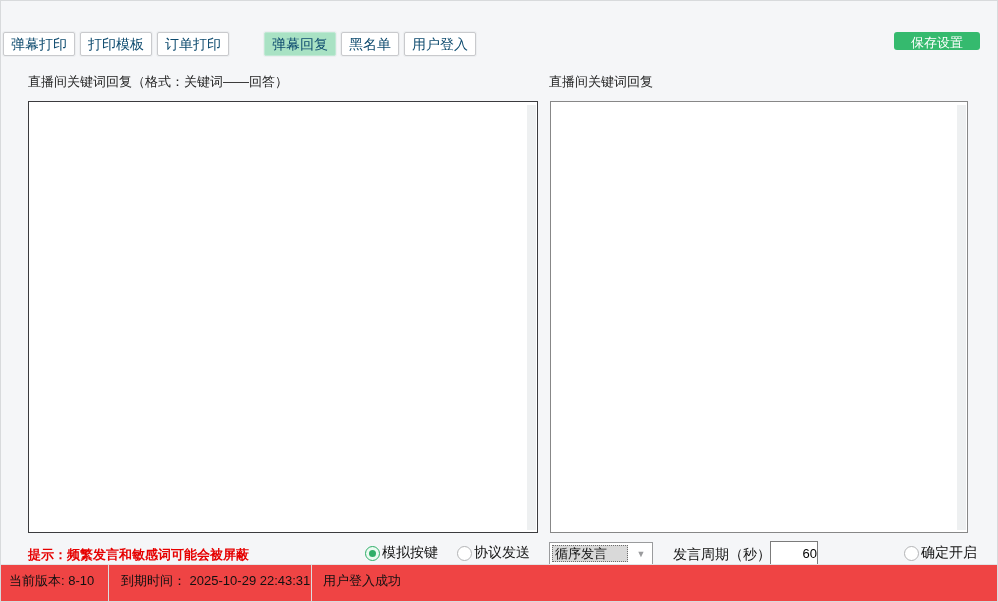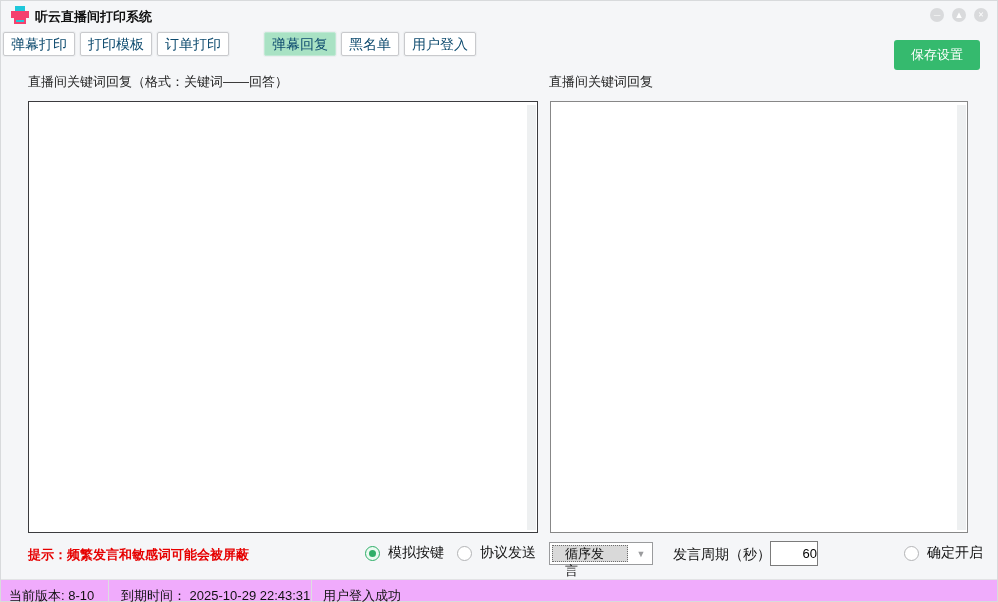--- a/index.html
+++ b/index.html
@@ -35,23 +35,23 @@
 
   
   .tabbar { position:absolute; left:2px; top:31px; display:flex; gap:5px; }
   .tab {
     background:#ffffff; border:1px solid #c9cacd; border-radius:2px;
     font-size:14px; color:#0c4a6e; padding:3px 7px; line-height:16px; cursor:pointer;
     box-shadow:0 0 0 1px #eceef0;
   }
   .tab.active { background:#a9e2c4; border-color:#c0e9d4;margin-left:30px; }
   .save-btn {
-    position:absolute; right:17px; top:31px; height:30px;
+    position:absolute; right:17px; top:31px; height:18px;
     background:#35ba6e; color:#fff; border:none; border-radius:3px;
-    font-size:13px; padding:0 17px; line-height:22px; cursor:pointer;margin-top:8px;
+    font-size:13px; padding:0 17px; line-height:22px; cursor:pointer;
   }
 
   
   .panel-header { position:absolute; top:72px; font-size:13px; color:#222; }
   .panel-header.left  { left:27px; }
   .panel-header.right { left:548px; }
 
   
   .panel { position:absolute; top:100px; height:432px; background:#fff; }
   .panel textarea {
@@ -63,89 +63,69 @@
   .panel.right { left:549px; width:418px; border:1px solid #878787; }
   .scroll-track {
     position:absolute; right:1px; top:3px; bottom:2px; width:9px;
     background:#eef0f1; pointer-events:none;
   }
 
   
   .bottom-row { position:absolute; left:0; top:533px; width:100%; height:49px; }
   .hint { position:absolute; left:27px; top:12px; font-size:13px; font-weight:bold; color:#e60000; }
 
-  .radio-group { position:absolute; display:flex; align-items:center; gap:8px; cursor:pointer; }
+  .radio-group { position:absolute; display:flex; align-items:center; gap:2px; cursor:pointer; }
   .radio-circle {
     width:15px; height:15px; border-radius:50%;
     border:1px solid #b3b4b6; background:#fff; position:relative; flex:0 0 auto;
   }
   .radio-group.on .radio-circle { border-color:#2fae68; background:#eafaf1; }
   .radio-group.on .radio-circle::after {
     content:""; position:absolute; left:3px; top:3px; width:7px; height:7px;
     border-radius:50%; background:#2fae68;
   }
   .radio-label { font-size:14px; color:#111; }
   .radio-sim     { left:364px; top:10px; }
   .radio-proto   { left:456px; top:10px; }
   .radio-confirm { left:903px; top:10px; }
 
   .dropdown {
     position:absolute; left:548px; top:8px; width:104px; height:23px;
     background:#fff; border:1px solid #9a9b9d; display:flex; align-items:center; cursor:pointer;
   }
   .dd-text {
-    margin:2px; padding:0 13px; height:17px; line-height:17px; flex:1;
+    margin:2px; padding:0 3px; height:17px; line-height:17px; flex:1;
     background:#d9d9d9; outline:1px dotted #6d6d6d; outline-offset:-1px;
     font-size:13px; color:#111;
   }
   .dd-arrow { width:22px; text-align:center; color:#9a9b9d; font-size:9px; }
 
   .period-label { position:absolute; left:672px; top:12px; font-size:14px; color:#111; }
   .period-input {
     position:absolute; left:769px; top:7px; width:48px; height:25px;
     border:1px solid #7b7b7b; background:#fff; text-align:right; font-size:13px;
     font-family:"Liberation Sans","DejaVu Sans",sans-serif; outline:none;
   }
 
   
   .statusbar {
-    position:absolute; left:0; bottom:0; width:100%; height:22px;
-    background:#f0abfc; border-top:1px solid #e2e3e5;
+    position:absolute; left:0; bottom:0; width:100%; height:37px;
+    background:#ef4444; border-top:1px solid #e2e3e5;
   }
   .status-item { position:absolute; top:7px; font-size:13px; color:#111; }
   .status-sep  { position:absolute; top:0; width:1px; height:100%; background:#dcdddf; }
   .st-version { left:8px; }   .sep1 { left:107px; }
   .st-expire  { left:120px; } .sep2 { left:310px; }
   .st-login   { left:322px; }
 </style>
 </head>
 <body>
 
 <div class="window">
 
-  <div class="titlebar">
-    <div class="app-icon">
-      <div class="paper-top"></div>
-      <div class="body-mid"></div>
-      <div class="paper-out"></div>
-      <div class="ink-line"></div>
-    </div>
-    <div class="title-text">听云直播间打印系统</div>
-    <div class="win-controls">
-      <div class="win-btn">
-          <span class="glyph">—</span>
-        </div>
-      <div class="win-btn">
-          <span class="glyph">▲</span>
-        </div>
-      <div class="win-btn">
-          <span class="glyph">✕</span>
-        </div>
-    </div>
-  </div>
 
   <div class="tabbar">
     <button class="tab">弹幕打印</button>
     <button class="tab">打印模板</button>
     <button class="tab">订单打印</button>
     <button class="tab active">弹幕回复</button>
     <button class="tab">黑名单</button>
     <button class="tab">用户登入</button>
   </div>
   <button class="save-btn">保存设置</button>

